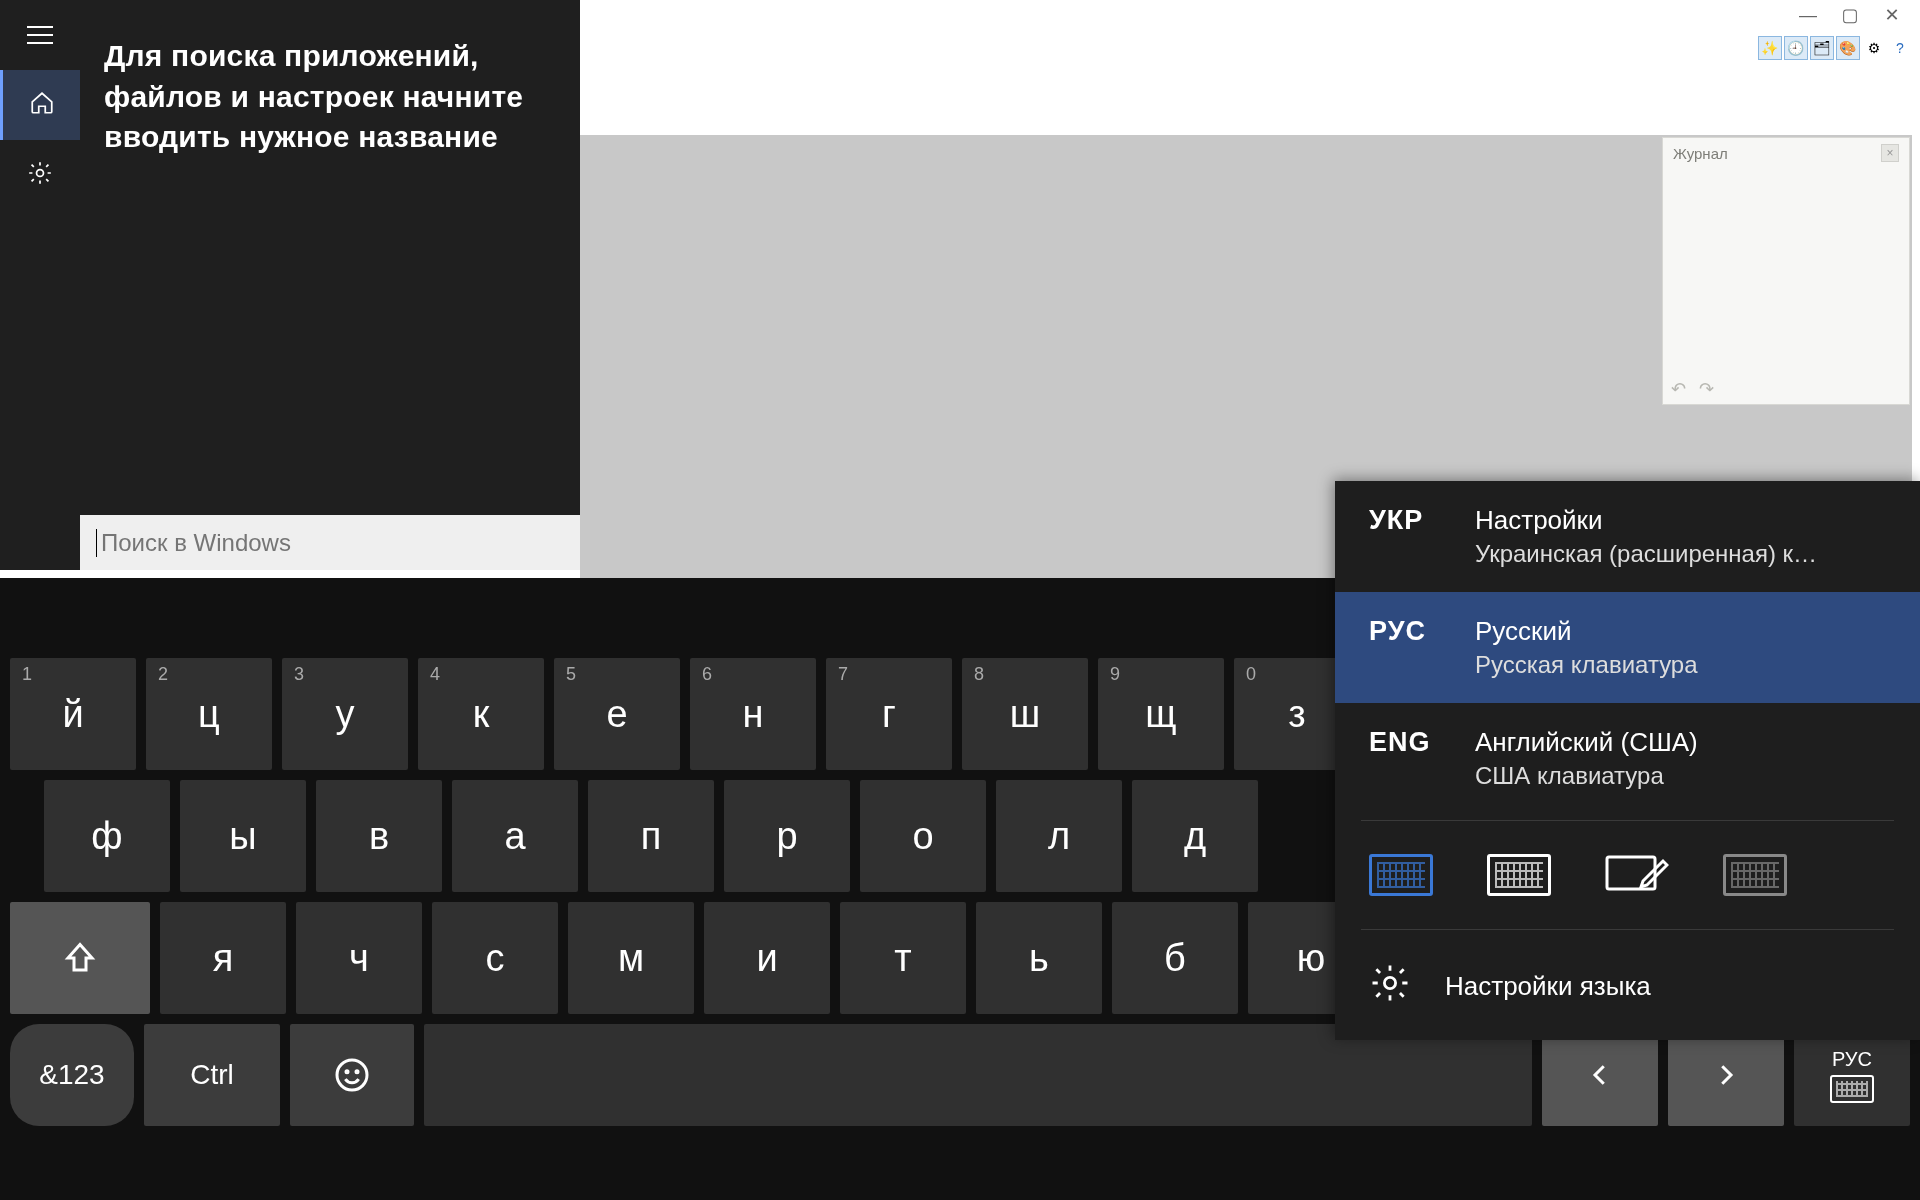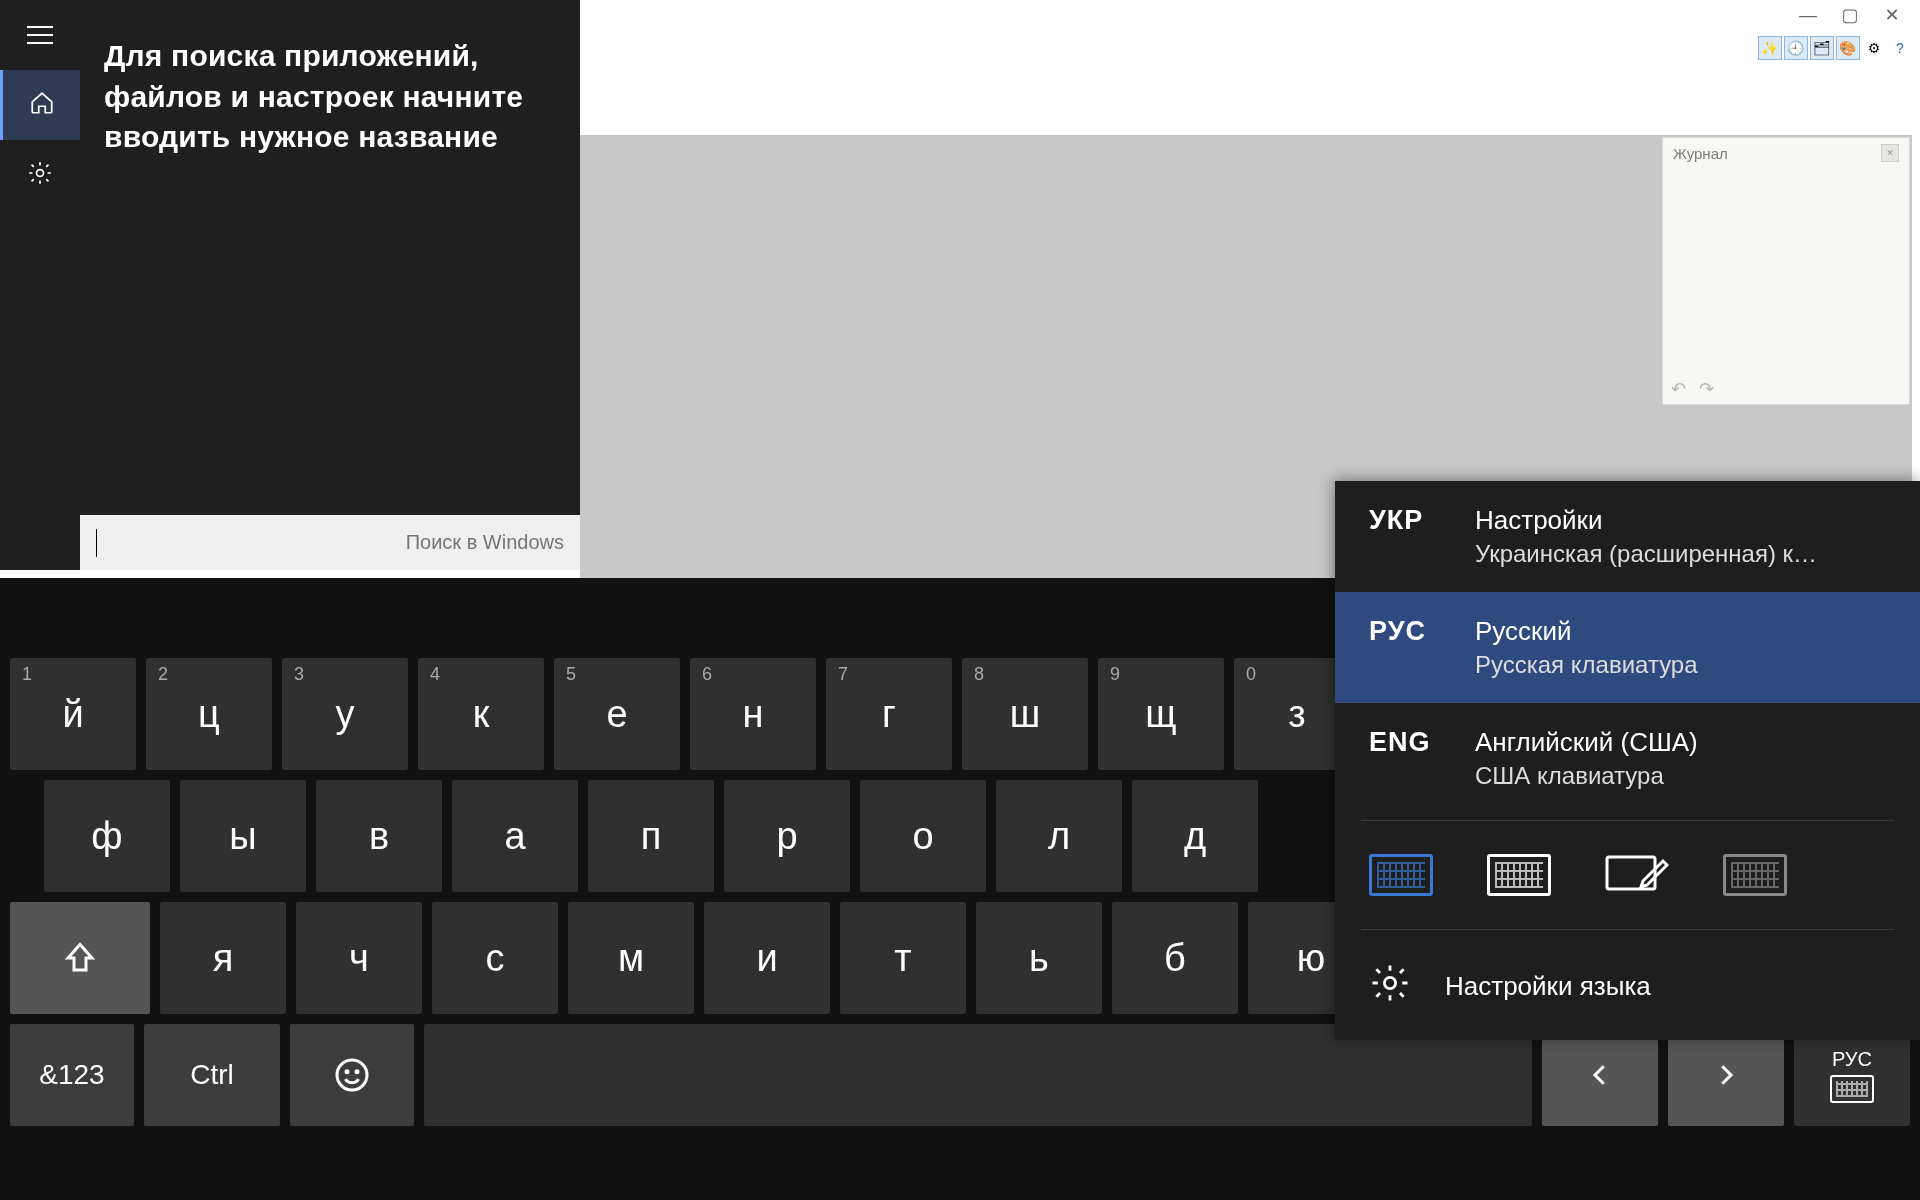--- a/index.html
+++ b/index.html
@@ -22,40 +22,40 @@
   .search-panel { position: absolute; left: 0; top: 0; width: 580px; height: 570px; background: #1f1f1f; color: #fff; display: flex; }
   .sp-sidebar { width: 80px; background: #1f1f1f; display: flex; flex-direction: column; }
   .sp-btn { height: 70px; display: flex; align-items: center; justify-content: center; }
   .sp-btn.selected { background: #2f3b52; border-left: 3px solid #6fa0ff; }
   .hamburger { width: 26px; height: 18px; display:flex; flex-direction:column; justify-content:space-between;}
   .hamburger span { display:block; height:2px; background:#fff; }
   .home-icon svg, .gear-icon svg { width: 26px; height: 26px; stroke:#fff; fill:none; stroke-width:1.6; }
   .sp-body { flex: 1; position: relative; }
   .sp-hint { padding: 36px 37px 0 24px; font-size: 30px; font-weight: 600; line-height: 1.35; letter-spacing: .2px;}
   .sp-searchbox { position: absolute; left: 0; bottom: 0; right: 0; height: 55px; background: #efefef; display: flex; align-items: center; padding: 0 16px; }
-  .sp-searchbox input { border: none; background: transparent; font-size: 20px; color: #555; width: 100%; outline: none; text-align: right; }
+  .sp-searchbox input { border: none; background: transparent; font-size: 24px; color: #555; width: 100%; outline: none; }
   .sp-caret { width:1px; height:28px; background:#000; margin-right:4px; animation: blink 1.1s steps(1) infinite;}
   @keyframes blink { 50% { opacity: 0; } }
 
   
   .osk { position: absolute; left: 0; right: 0; bottom: 0; height: 622px; background: #111; color: #fff; }
   .osk .sugbar { height: 80px; }
   .osk .rows { padding: 0 10px; }
   .osk .row { display: flex; gap: 10px; margin-bottom: 10px; }
   .key { background: #303030; position: relative; display:flex; align-items:center; justify-content:center; font-size: 38px; height: 112px; border-radius: 2px; }
   .key .sup { position:absolute; top:6px; left:12px; font-size:18px; color:#aaa; font-weight:300;}
   .key.function { background:#3c3c3c; font-size: 28px; }
   .key.light { background:#555; }
   .row.r1 .key { width: 126px; }
   .row.r2 { padding-left: 34px; }
   .row.r2 .key { width: 126px; }
   .row.r3 .key { width: 126px; }
   .row.r3 .shift { width: 140px; background:#555; }
   .row.r4 .key { height: 102px; }
-  .row.r4 .sym  { width: 124px; }
+  .row.r4 .sym  { width: 124px; border-radius: 29px; }
   .row.r4 .ctrl { width: 136px; }
   .row.r4 .emoji{ width: 124px; }
   .row.r4 .space{ flex:1; background:#303030;}
   .row.r4 .nav  { width: 116px; background:#555;}
   .row.r4 .lang { width: 116px; background:#303030; flex-direction:column; gap:4px; font-size:20px;}
   .kbicon { width: 44px; height: 28px; border:2px solid #fff; border-radius:3px; position:relative;}
   .kbicon::after{content:""; position:absolute; inset:4px; background:repeating-linear-gradient(90deg,#fff 0 2px,transparent 2px 5px), repeating-linear-gradient(0deg,#fff 0 2px, transparent 2px 6px); opacity:.6;}
 
   
   .lang-popup { position:absolute; right:0; bottom:160px; width:585px; background:#1e1e1e; color:#fff; font-size:24px; z-index:50; box-shadow: -2px -2px 14px rgba(0,0,0,.4);}

